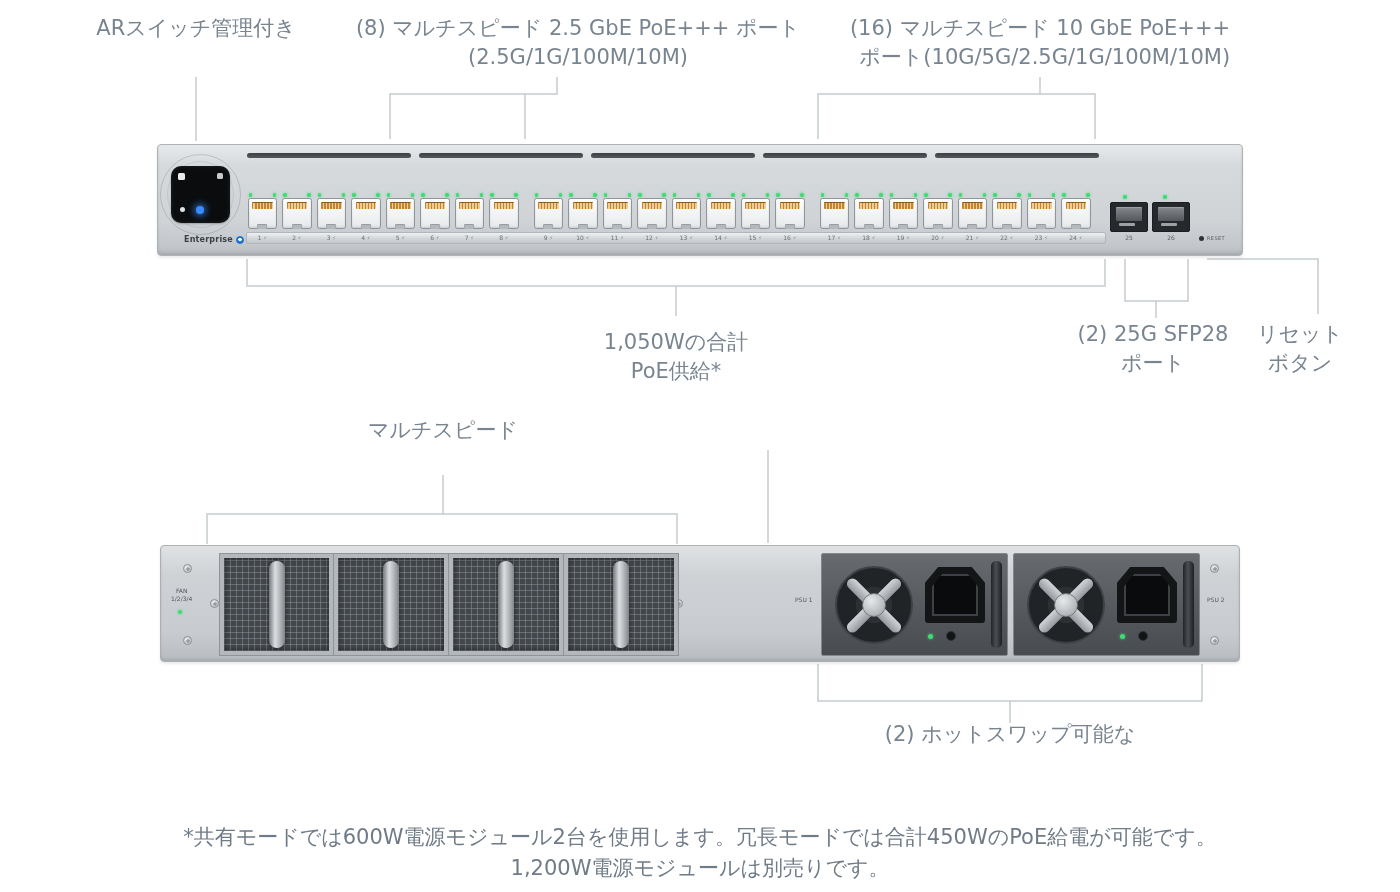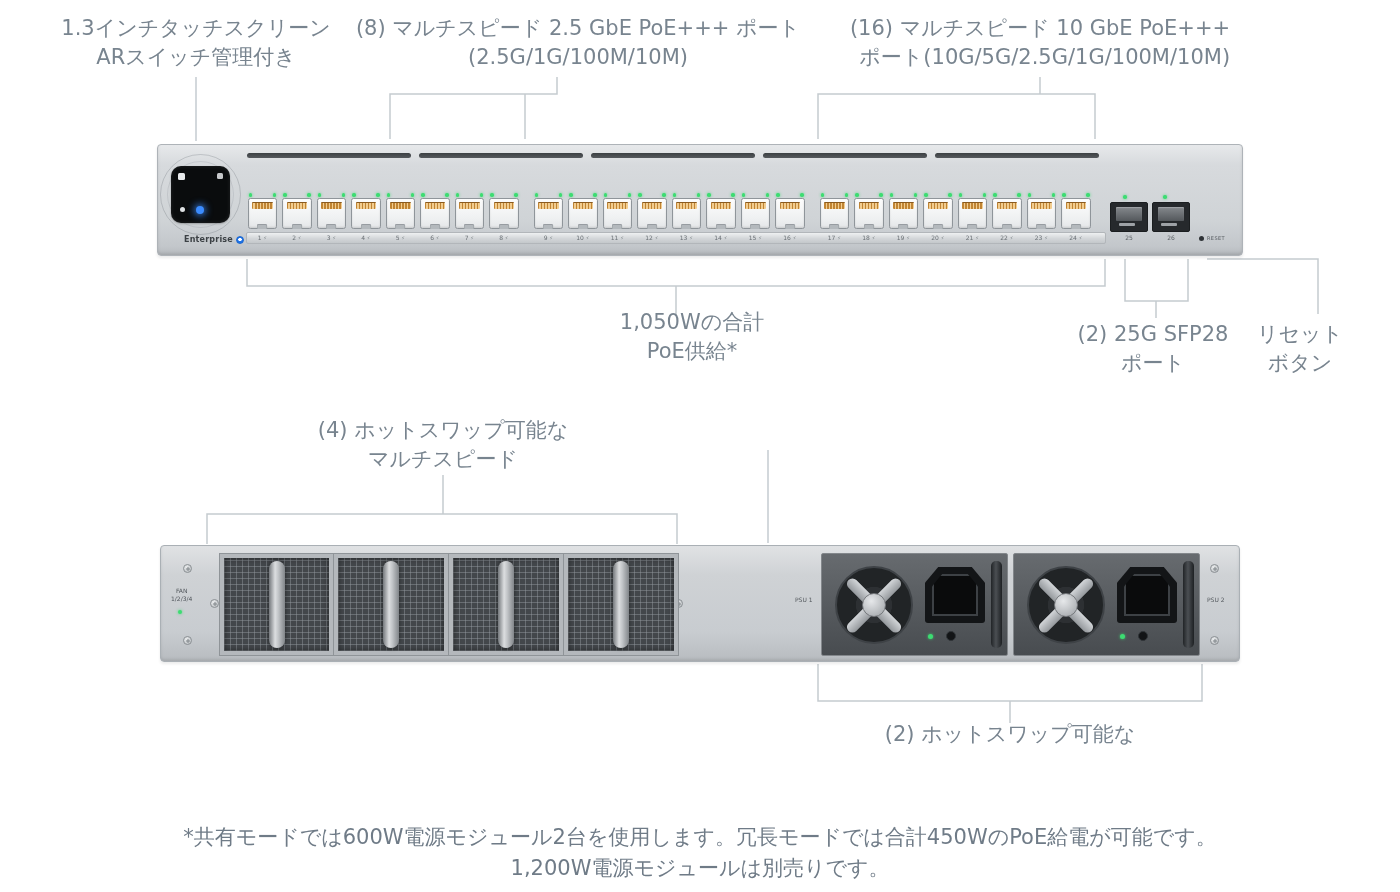--- a/index.html
+++ b/index.html
@@ -137,45 +137,43 @@
     <path d="M1040 77 V94 M818 139 V94 H1095 V139"></path>
     <path d="M247 259 V286 H1105 V259 M676 286 V316"></path>
     <path d="M1125 259 V301 H1188 V259 M1156 301 V318"></path>
     <path d="M1207 259 H1318 V314"></path>
     <path d="M443 475 V514 M207 544 V514 H677 V544"></path>
     <path d="M768 450 V543"></path>
     <path d="M818 664 V701 H1202 V664 M1010 701 V723"></path>
   </svg>
 
   <div class="callout" style="left:196px; top:14px;">
-    <div>1.3インチタッチスクリーン</div>
     <div>ARスイッチ管理付き</div>
   </div>
   <div class="callout" style="left:578px; top:14px;">
     <div>(8) マルチスピード 2.5 GbE PoE+++ ポート</div>
     <div>(2.5G/1G/100M/10M)</div>
   </div>
   <div class="callout" style="left:1040px; top:14px;text-align:right;">
     <div>(16) マルチスピード 10 GbE PoE+++</div>
     <div>ポート(10G/5G/2.5G/1G/100M/10M)</div>
   </div>
-  <div class="callout" style="left:676px; top:308px;margin-left:16px;">
+  <div class="callout" style="left:676px; top:328px;">
     <div>1,050Wの合計</div>
     <div>PoE供給*</div>
   </div>
   <div class="callout" style="left:1153px; top:320px;">
     <div>(2) 25G SFP28</div>
     <div>ポート</div>
   </div>
   <div class="callout" style="left:1300px; top:320px;">
     <div>リセット</div>
     <div>ボタン</div>
   </div>
   <div class="callout" style="left:443px; top:416px;">
-    <div>(4) ホットスワップ可能な</div>
     <div>マルチスピード</div>
   </div>
   <div class="callout" style="left:1010px; top:720px;text-align:right;">
     <div>(2) ホットスワップ可能な</div>
   </div>
 
   <div id="front" class="chassis">
     <div id="vents">
       <div class="vent"></div>
       <div class="vent"></div>

